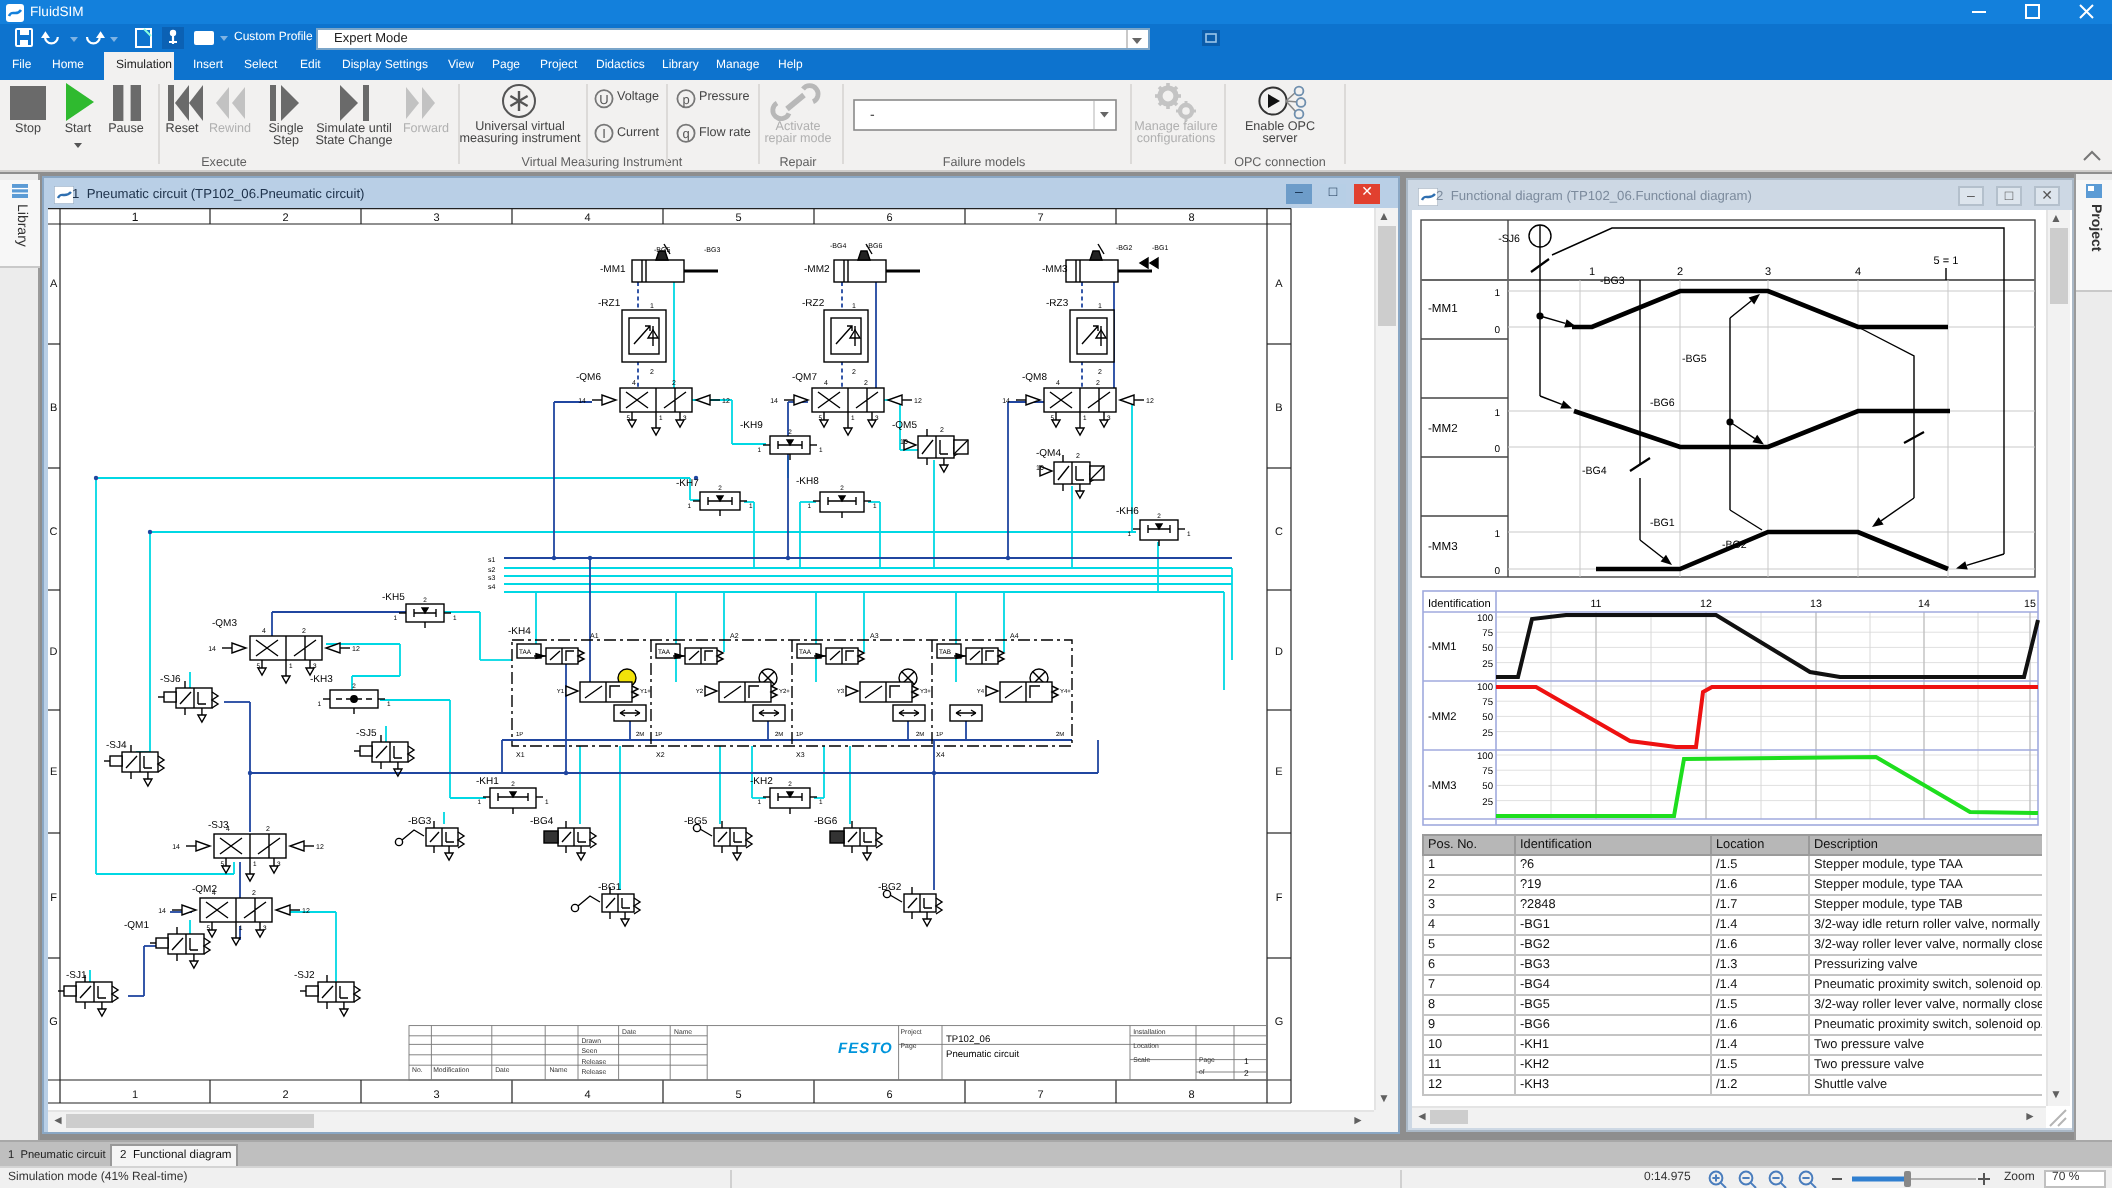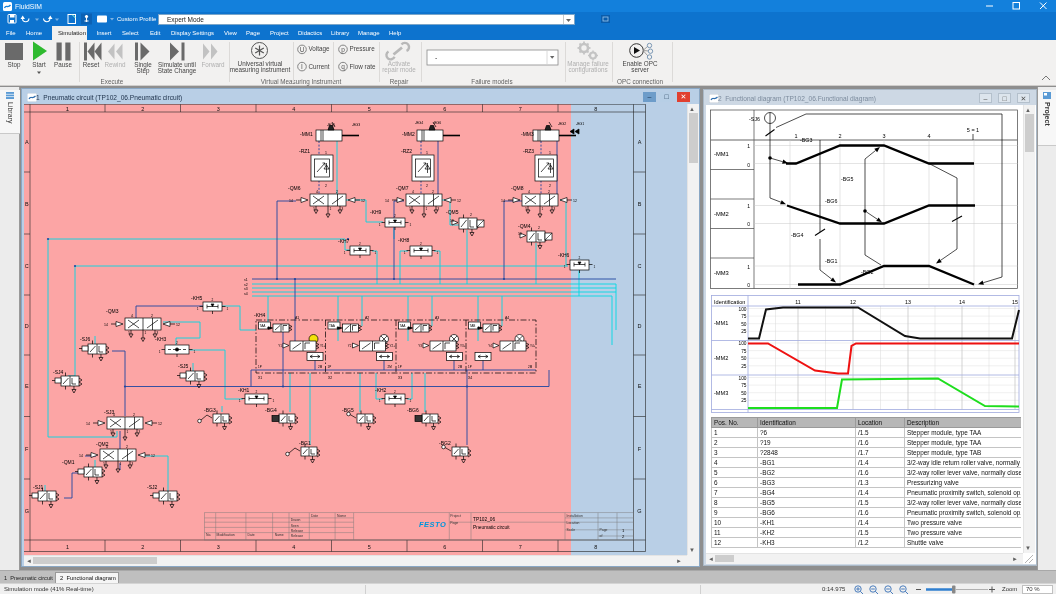--- a/index.html
+++ b/index.html
@@ -18,21 +18,21 @@
 .dis { color:#b0b0b0 !important; }
 
 #libpanel { left:0; top:87px; width:20px; height:483px; background:#ececec; border-right:1px solid #9a9a9a; }
 #projpanel { left:1037px; top:87px; width:19px; height:483px; background:#ececec; border-left:1px solid #9a9a9a; }
 .vtab { position:absolute; background:#f7f7f7; border-bottom:1px solid #c9c9c9; }
 .vtext { position:absolute; font-size:7px; color:#333; transform:rotate(90deg); transform-origin:left top; white-space:nowrap; }
 
 #win1 { left:21px; top:88px; width:679px; height:479px; background:#b9cfe6; border:1px solid #8aa7c4; }
 #win1title { position:absolute; left:1px; top:1px; width:675px; height:14px; background:#b9cfe6; }
 .wtitle { font-size:6.6px; color:#20344d; position:absolute; top:3.5px; }
-#win1content { position:absolute; left:2px; top:15px; width:547px; height:462px; background:#fca5a5; }
+#win1content { position:absolute; left:2px; top:15px; width:675px; height:462px; background:#ffffff; }
 #win2 { left:703px; top:89px; width:334px; height:477px; background:#cdd8e4; border:1px solid #aab8c6; }
 #win2title { position:absolute; left:1px; top:1px; width:330px; height:14px; background:#cdd8e4; }
 #win2content { position:absolute; left:2px; top:15px; width:330px; height:459px; background:#fff; }
 .wbtn { position:absolute; top:2px; width:13px; height:10px; font-size:7px; text-align:center; line-height:9px; }
 
 .sbtrack { position:absolute; background:#f2f2f2; }
 .sbthumb { position:absolute; background:#cdcdcd; }
 .sbarrow { position:absolute; color:#606060; font-size:6px; line-height:8px; text-align:center; }
 
 #tabbar { left:0; top:570px; width:1056px; height:13px; background:#bfbfbf; border-top:1px solid #a8a8a8; }

